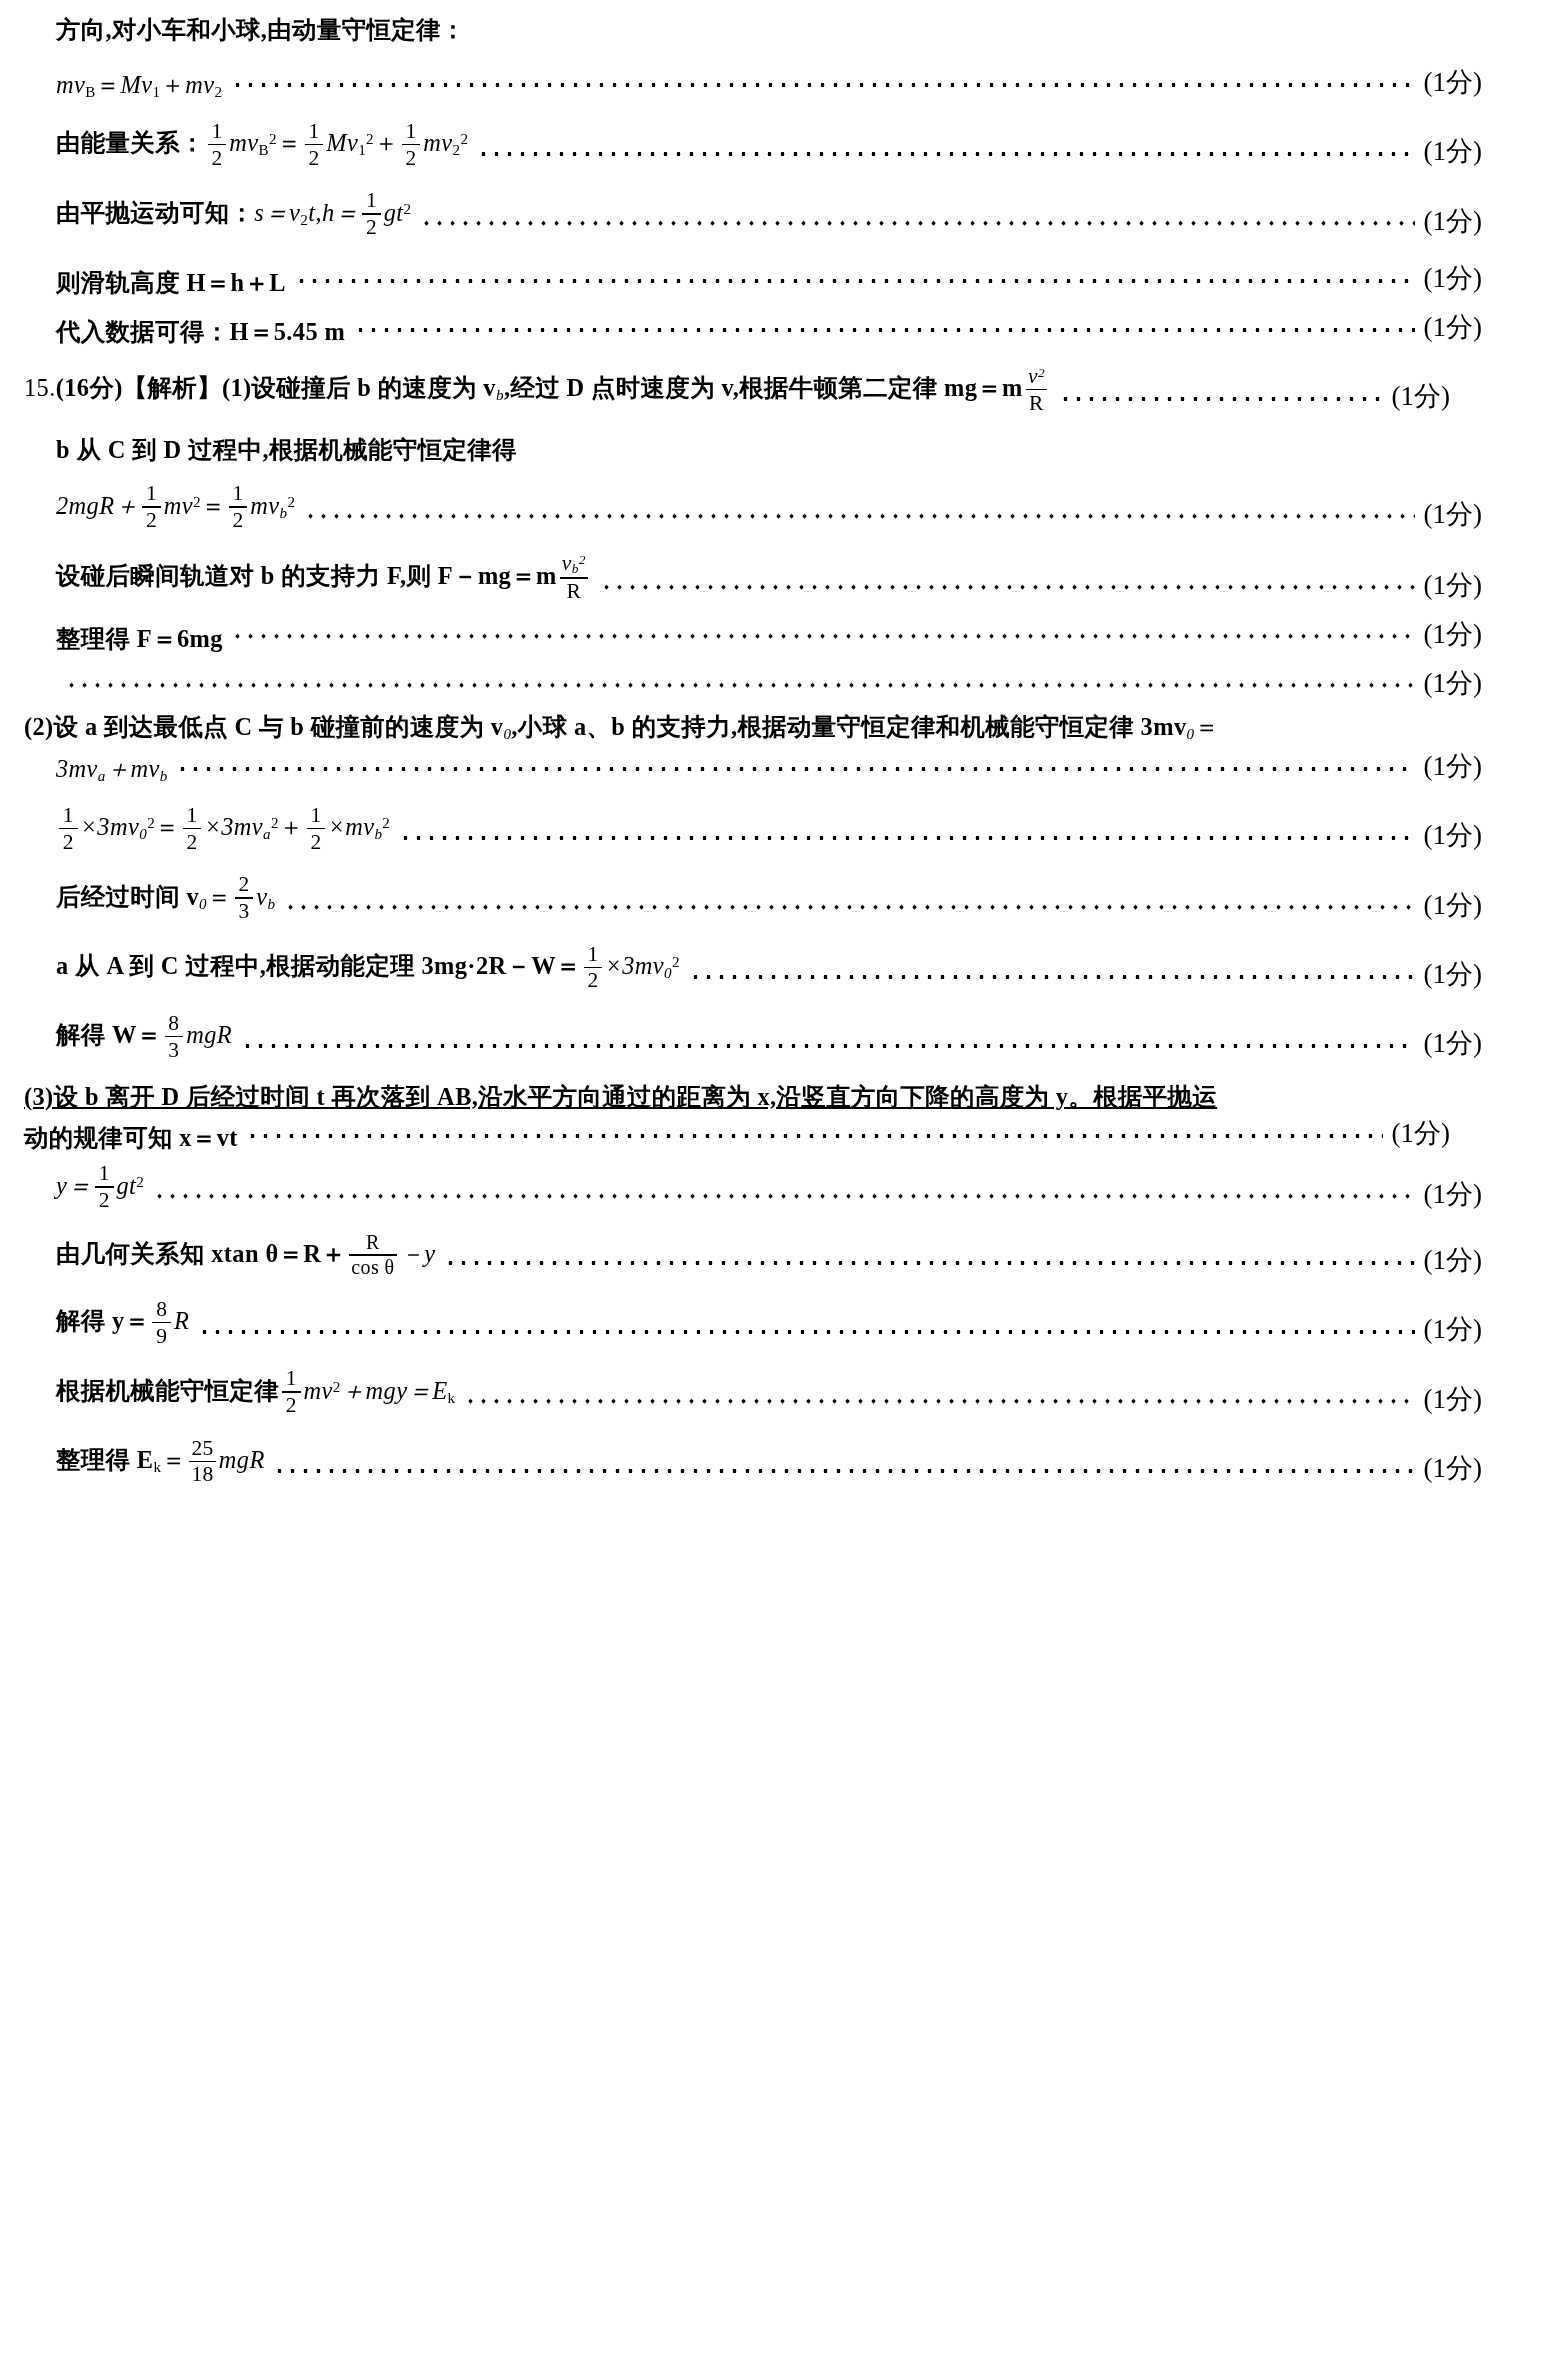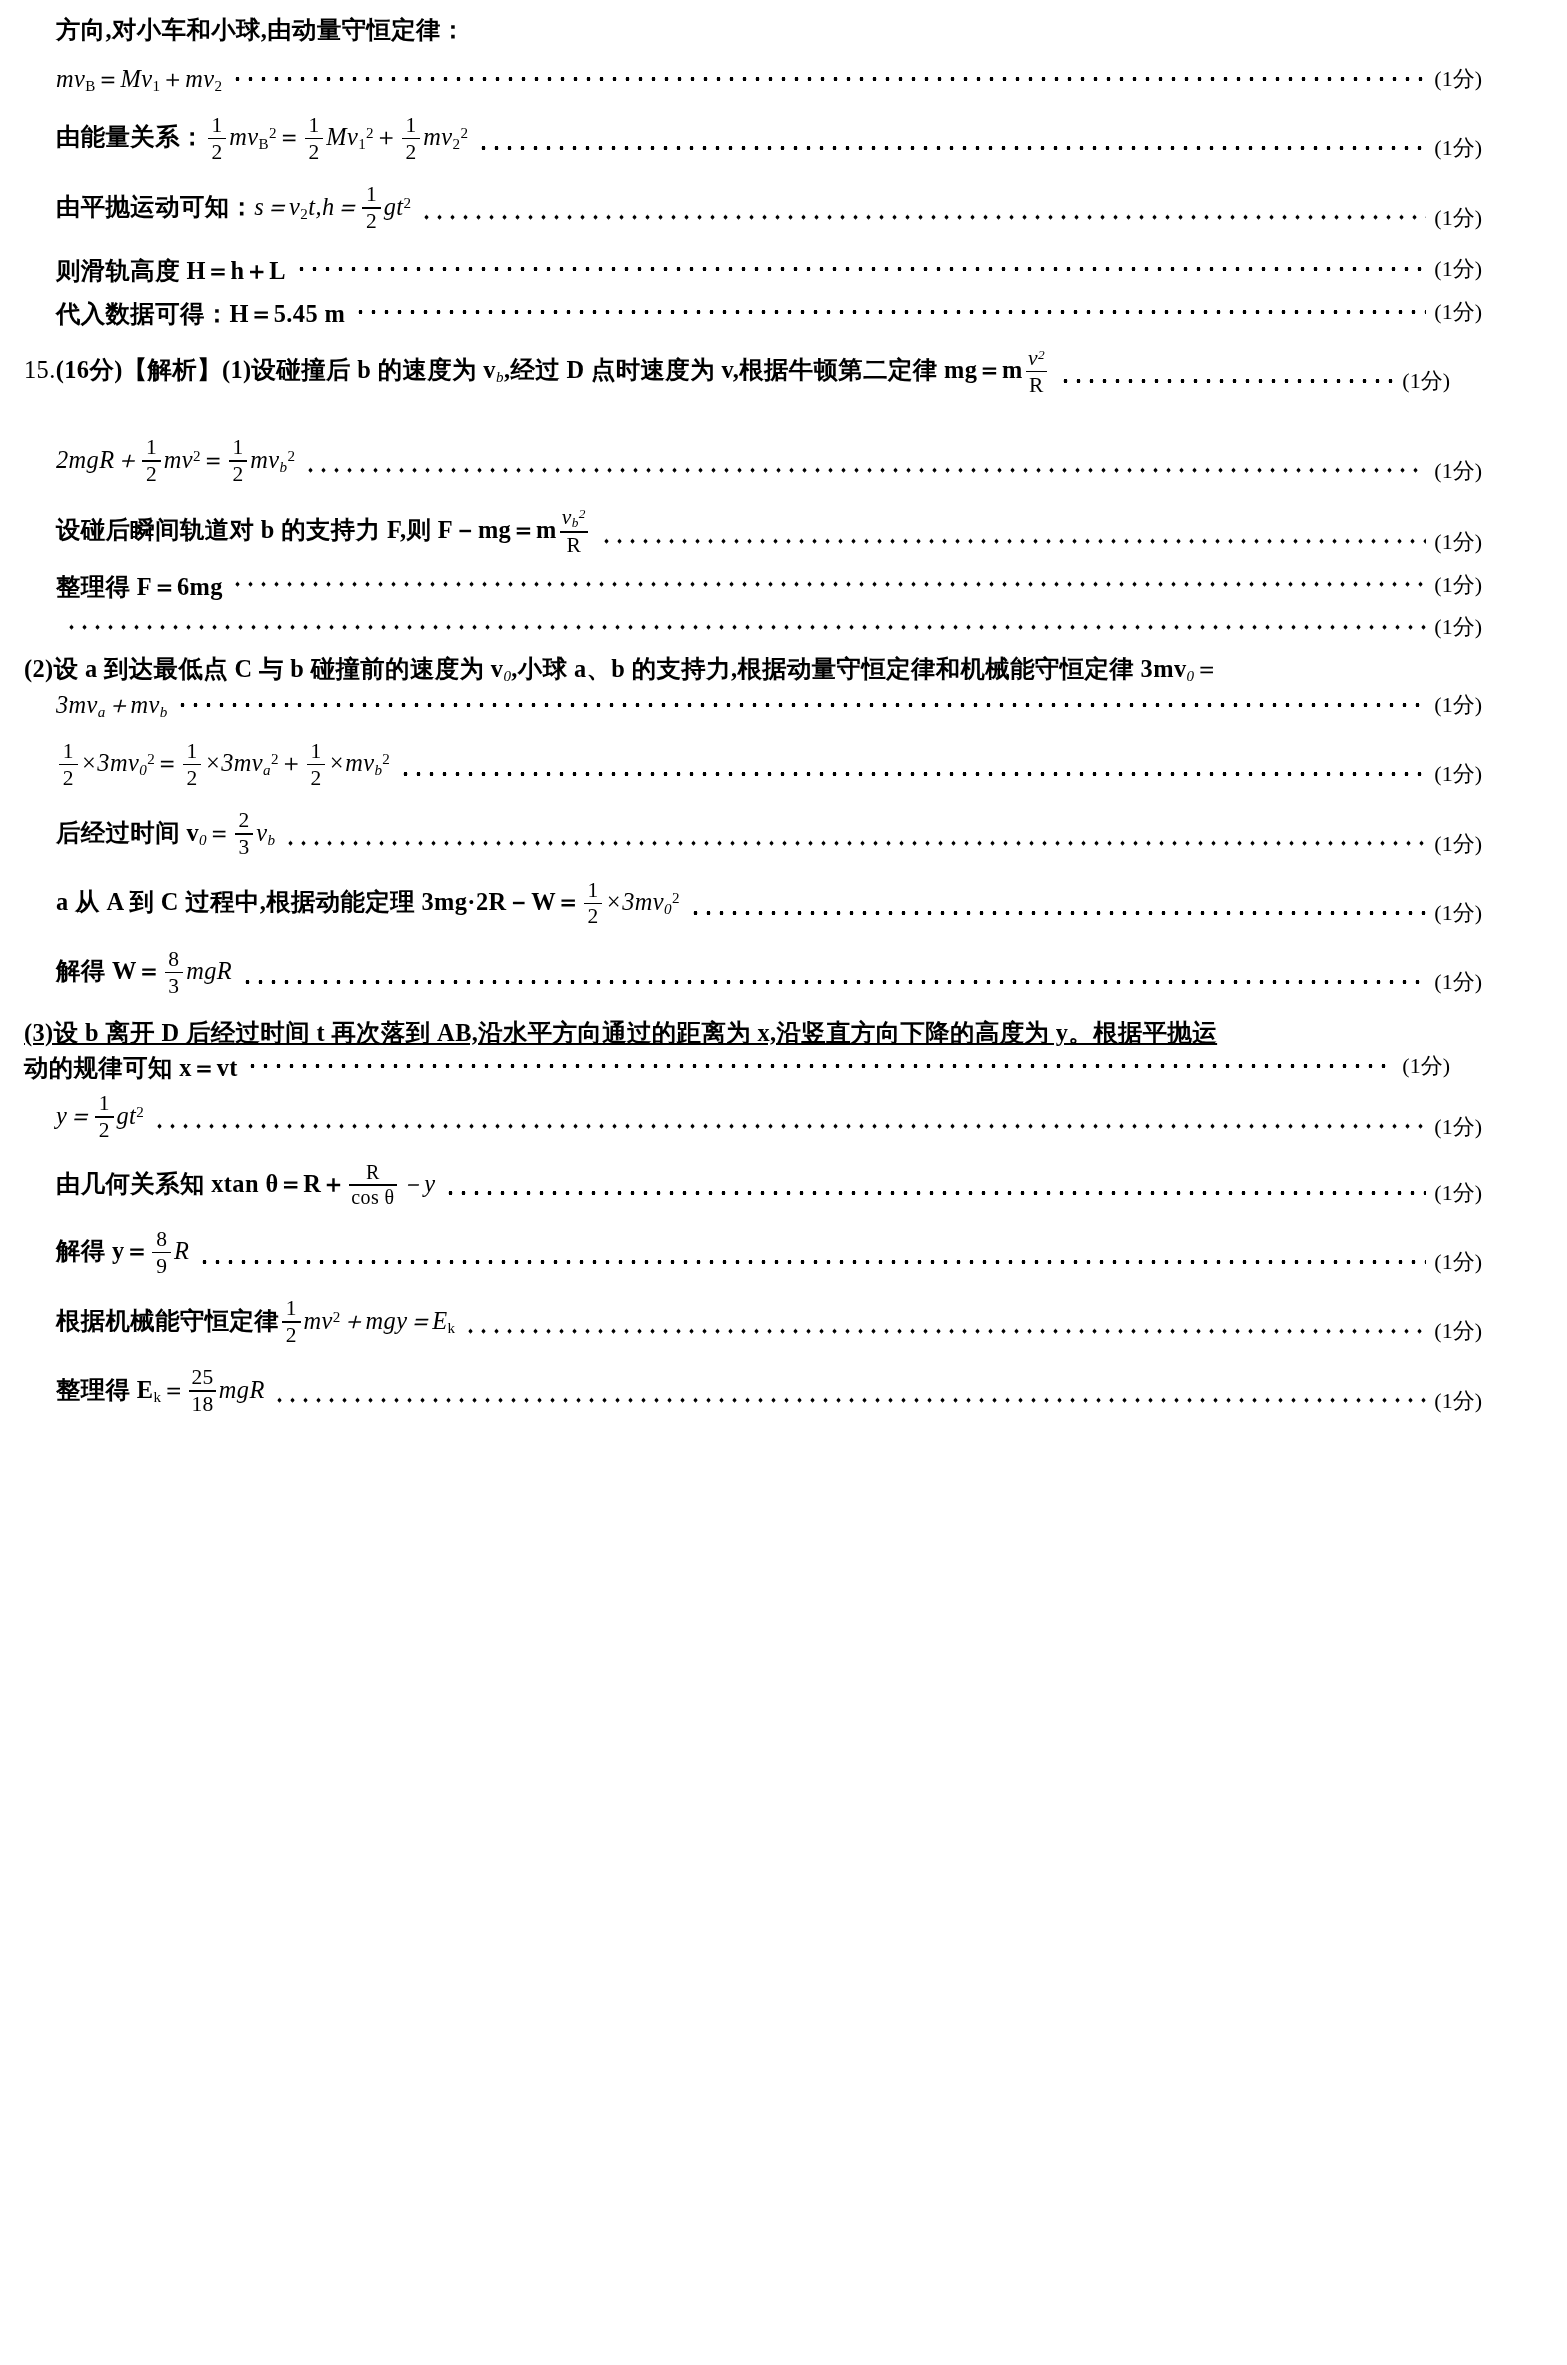--- a/index.html
+++ b/index.html
@@ -48,21 +48,21 @@
     min-width: 14.4px;
     height: 24.4px;
     margin: 0 8.6px 4.3px 8.6px;
     background-image: radial-gradient(circle, #000 1.9px, transparent 2.1px);
     background-size: 13px 24.4px;
     background-position: 0 center;
     background-repeat: repeat-x;
     align-self: flex-end;
   }
   .score {
-    font-size: 22px;
+    font-size: 27px;
     white-space: nowrap;
     padding-bottom: 1.4px;
     font-family: "Liberation Serif","DejaVu Serif", serif;
   }
 
   
   .frac {
     display: inline-flex;
     flex-direction: column;
     align-items: center;
@@ -187,20 +187,23 @@
           <span class="bar"></span>
           <span class="den upr">R</span>
         </span>
     </span>
     <span class="leader"></span>
     <span class="score">(1分)</span>
   </div>
 
   <div class="sp-a"></div>
 
+  <div class="ansline">
+    <span class="body-text cn">b 从 C 到 D 过程中,根据机械能守恒定律得</span>
+  </div>
 
   <div class="sp-a"></div>
 
   <div class="ansline">
     <span class="body-text">
       <span class="it">2mgR＋</span><span class="frac">
           <span class="num upr">1</span>
           <span class="bar"></span>
           <span class="den upr">2</span>
         </span><span class="it">mv</span><sup>2</sup><span>＝</span><span class="frac">

